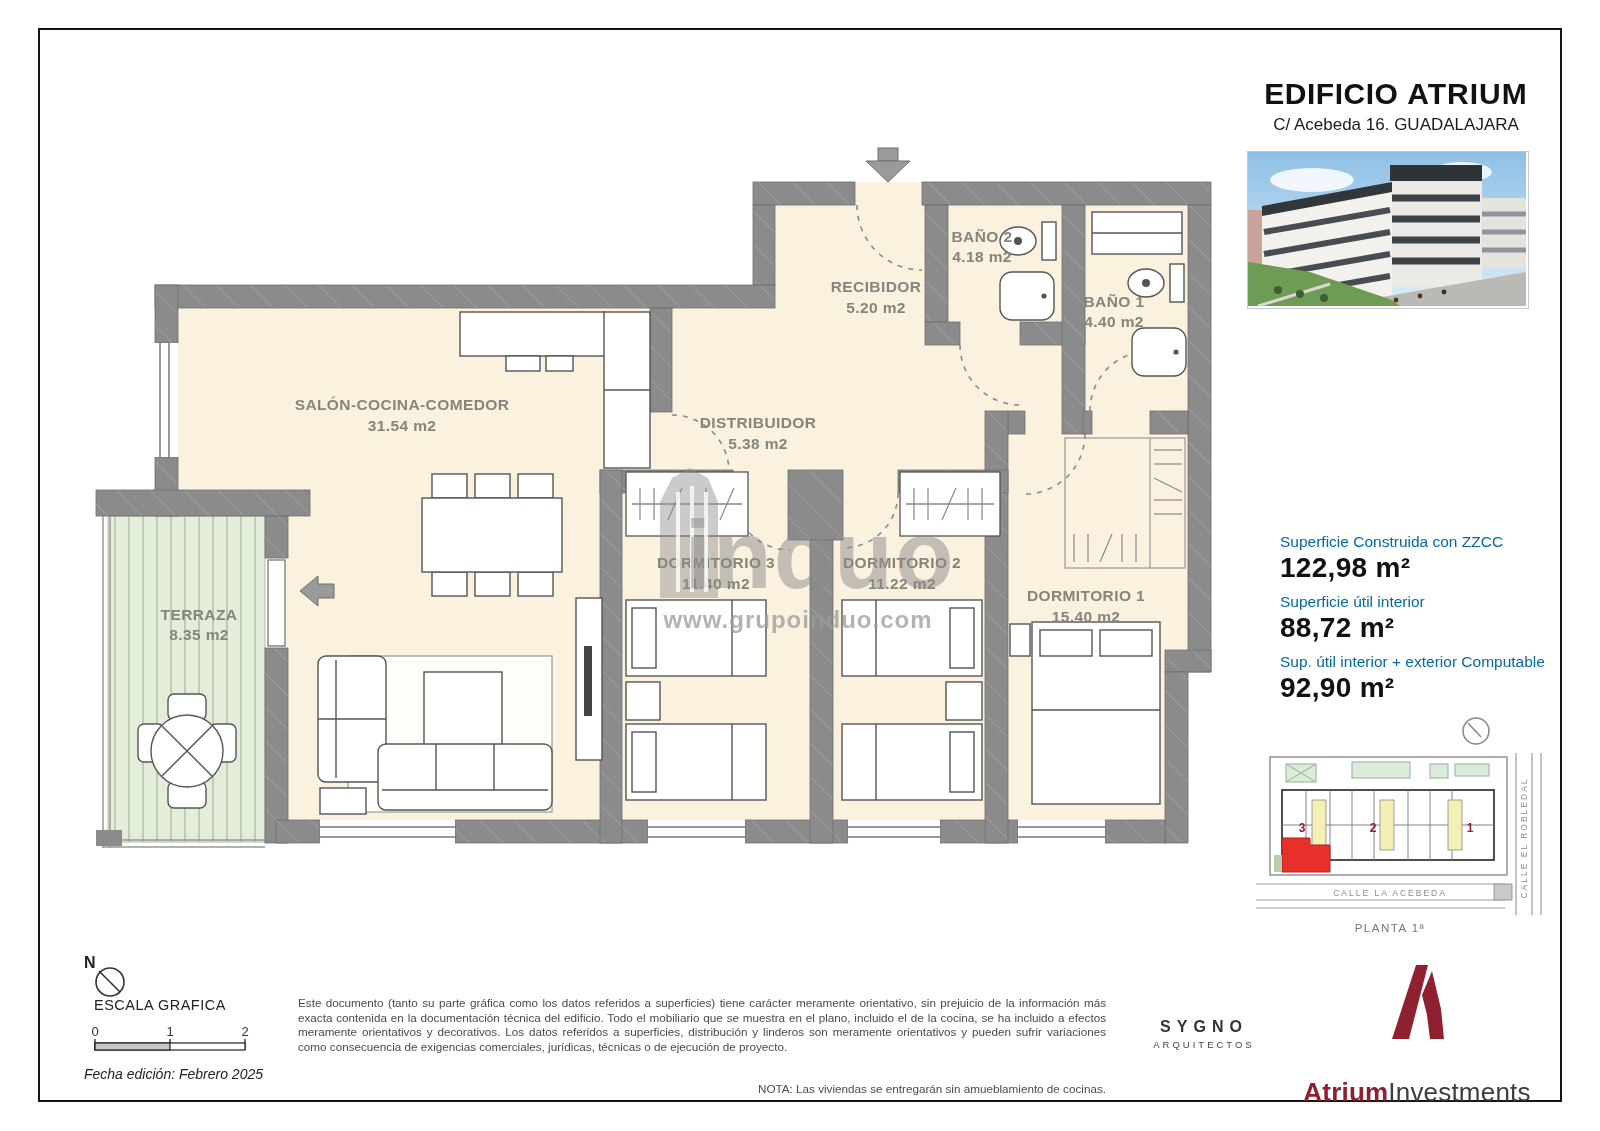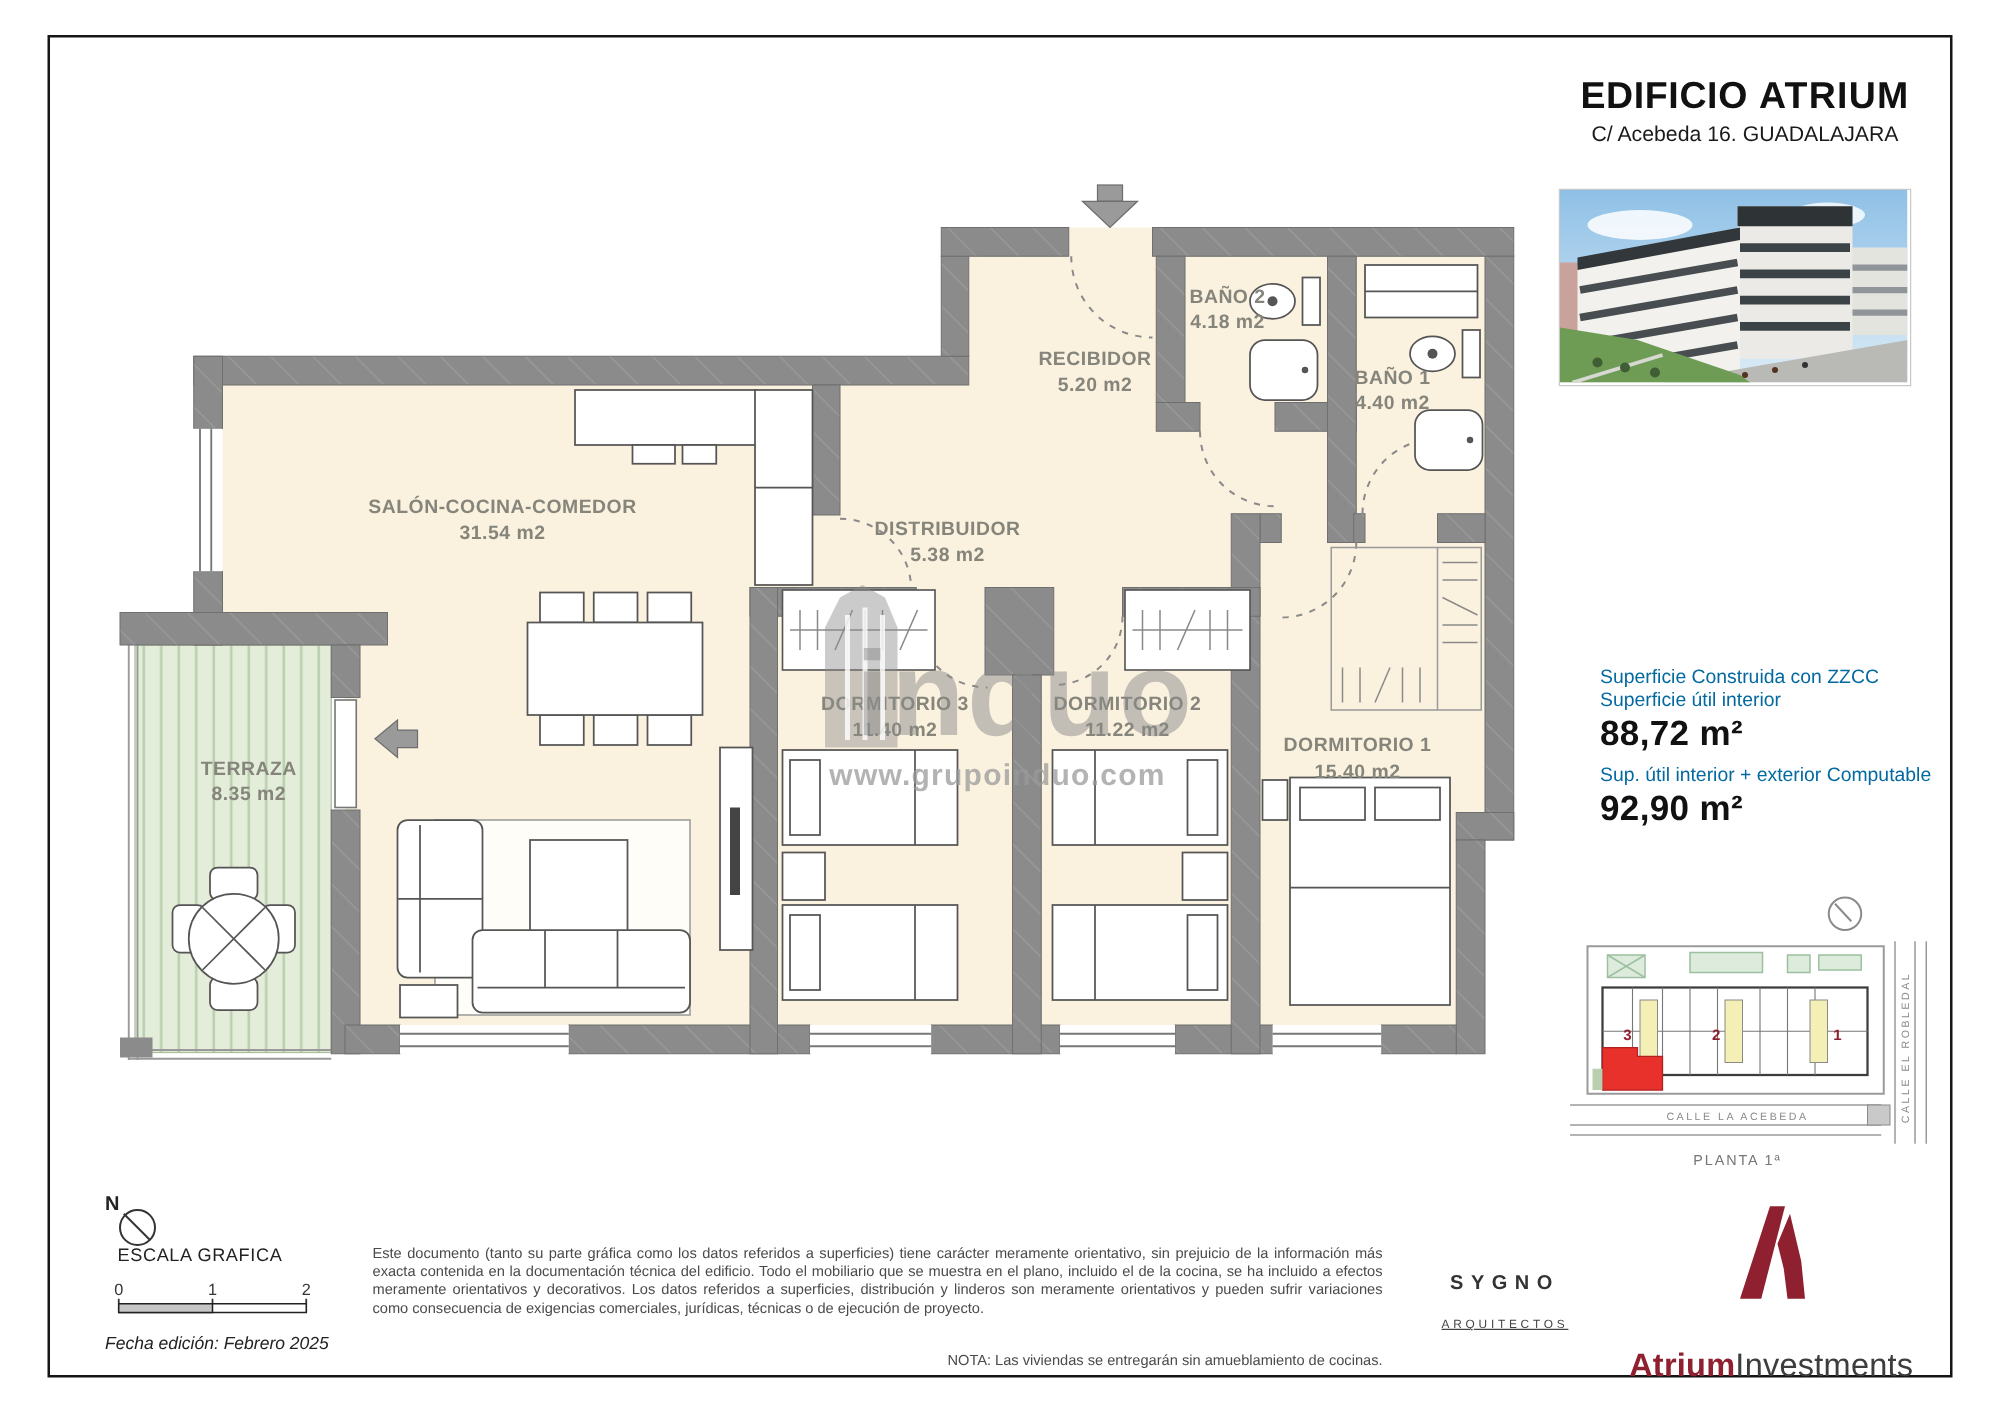--- a/index.html
+++ b/index.html
@@ -2,40 +2,40 @@
 <html><head>
 <meta charset="utf-8">
 <style>
   html,body{margin:0;padding:0;background:#fff;}
   #page{position:relative;width:1600px;height:1131px;background:#fff;overflow:hidden;
         font-family:"Liberation Sans","DejaVu Sans",sans-serif;}
   #frame{position:absolute;left:38px;top:28px;width:1520px;height:1070px;border:2px solid #151515;}
   #vec{position:absolute;left:0;top:0;width:1600px;height:1131px;}
   .abs{position:absolute;}
   
-  #title-block{left:1228px;top:60px;width:336px;text-align:center;color:#111;}
+  #title-block{left:1228px;top:77px;width:336px;text-align:center;color:#111;}
   #title-block .t1{font-size:30px;font-weight:700;letter-spacing:.5px;}
   #title-block .t1 .heavy{letter-spacing:1px;}
   #title-block .t2{font-size:17px;margin-top:4px;color:#1a1a1a;}
   #photo-frame{left:1247px;top:151px;width:280px;height:156px;border:1px solid #c9c9c9;}
   #unit-block{left:1280px;top:340px;color:#111;}
   #unit-block .u{font-size:25px;font-weight:700;line-height:30px;}
   #unit-block ul{list-style:none;margin:18px 0 0 0;padding:0;}
   #unit-block li{font-size:16px;line-height:23.5px;color:#222;}
   #surfaces{left:1280px;top:533px;color:#111;}
   .s-label{font-size:15.5px;color:#0369a1;margin-bottom:1px;}
   .s-value{font-size:28px;font-weight:700;margin-bottom:9px;letter-spacing:.3px;}
   #escala-label{left:94px;top:997px;font-size:14.5px;letter-spacing:.5px;color:#222;}
   #fecha{left:84px;top:1066px;font-size:14px;color:#222;font-style:italic;}
   #disclaimer{left:298px;top:996px;width:808px;font-size:11.7px;line-height:14.6px;
               text-align:justify;color:#4a4a4a;}
   #nota{left:298px;top:1082px;width:808px;font-size:11.7px;color:#4a4a4a;text-align:right;}
   #sygno{left:1136px;top:1018px;width:136px;text-align:center;color:#333;}
   #sygno .g1{font-size:16px;letter-spacing:6px;font-weight:600;}
-  #sygno .g2{font-size:9.5px;letter-spacing:3px;margin-top:18px;color:#444;text-decoration:underline;}
+  #sygno .g2{font-size:9.5px;letter-spacing:3px;margin-top:3px;color:#444;}
   #brand{left:1296px;top:1077px;width:242px;text-align:center;font-size:26px;letter-spacing:.2px;}
   #brand .b1{font-weight:700;color:#8e2030;}
   #brand .b2{font-weight:400;color:#3d3d3d;}
 </style>
 </head>
 <body>
 
 <div id="page">
   <div id="frame" class="abs"></div>
 
@@ -419,20 +419,21 @@
       <span class="heavy">ATRIUM</span>
     </div>
     <div class="t2">C/ Acebeda 16. GUADALAJARA</div>
   </div>
 
   <div id="photo-frame" class="abs"></div>
 
 
   <div id="surfaces" class="abs">
     <div class="s-label">Superficie Construida con ZZCC</div>
+    <div class="s-value">122,98 m²</div>
     <div class="s-label">Superficie útil interior</div>
     <div class="s-value">88,72 m²</div>
     <div class="s-label">Sup. útil interior + exterior Computable</div>
     <div class="s-value">92,90 m²</div>
   </div>
 
   <div id="escala-label" class="abs">ESCALA GRAFICA</div>
   <div id="fecha" class="abs">Fecha edición: Febrero 2025</div>
   <div id="disclaimer" class="abs">Este documento (tanto su parte gráfica como los datos referidos a superficies) tiene carácter meramente orientativo, sin prejuicio de la información más exacta contenida en la documentación técnica del edificio. Todo el mobiliario que se muestra en el plano, incluido el de la cocina, se ha incluido a efectos meramente orientativos y decorativos. Los datos referidos a superficies, distribución y linderos son meramente orientativos y pueden sufrir variaciones como consecuencia de exigencias comerciales, jurídicas, técnicas o de ejecución de proyecto.</div>
   <div id="nota" class="abs">NOTA:  Las viviendas se entregarán sin amueblamiento de cocinas.</div>

